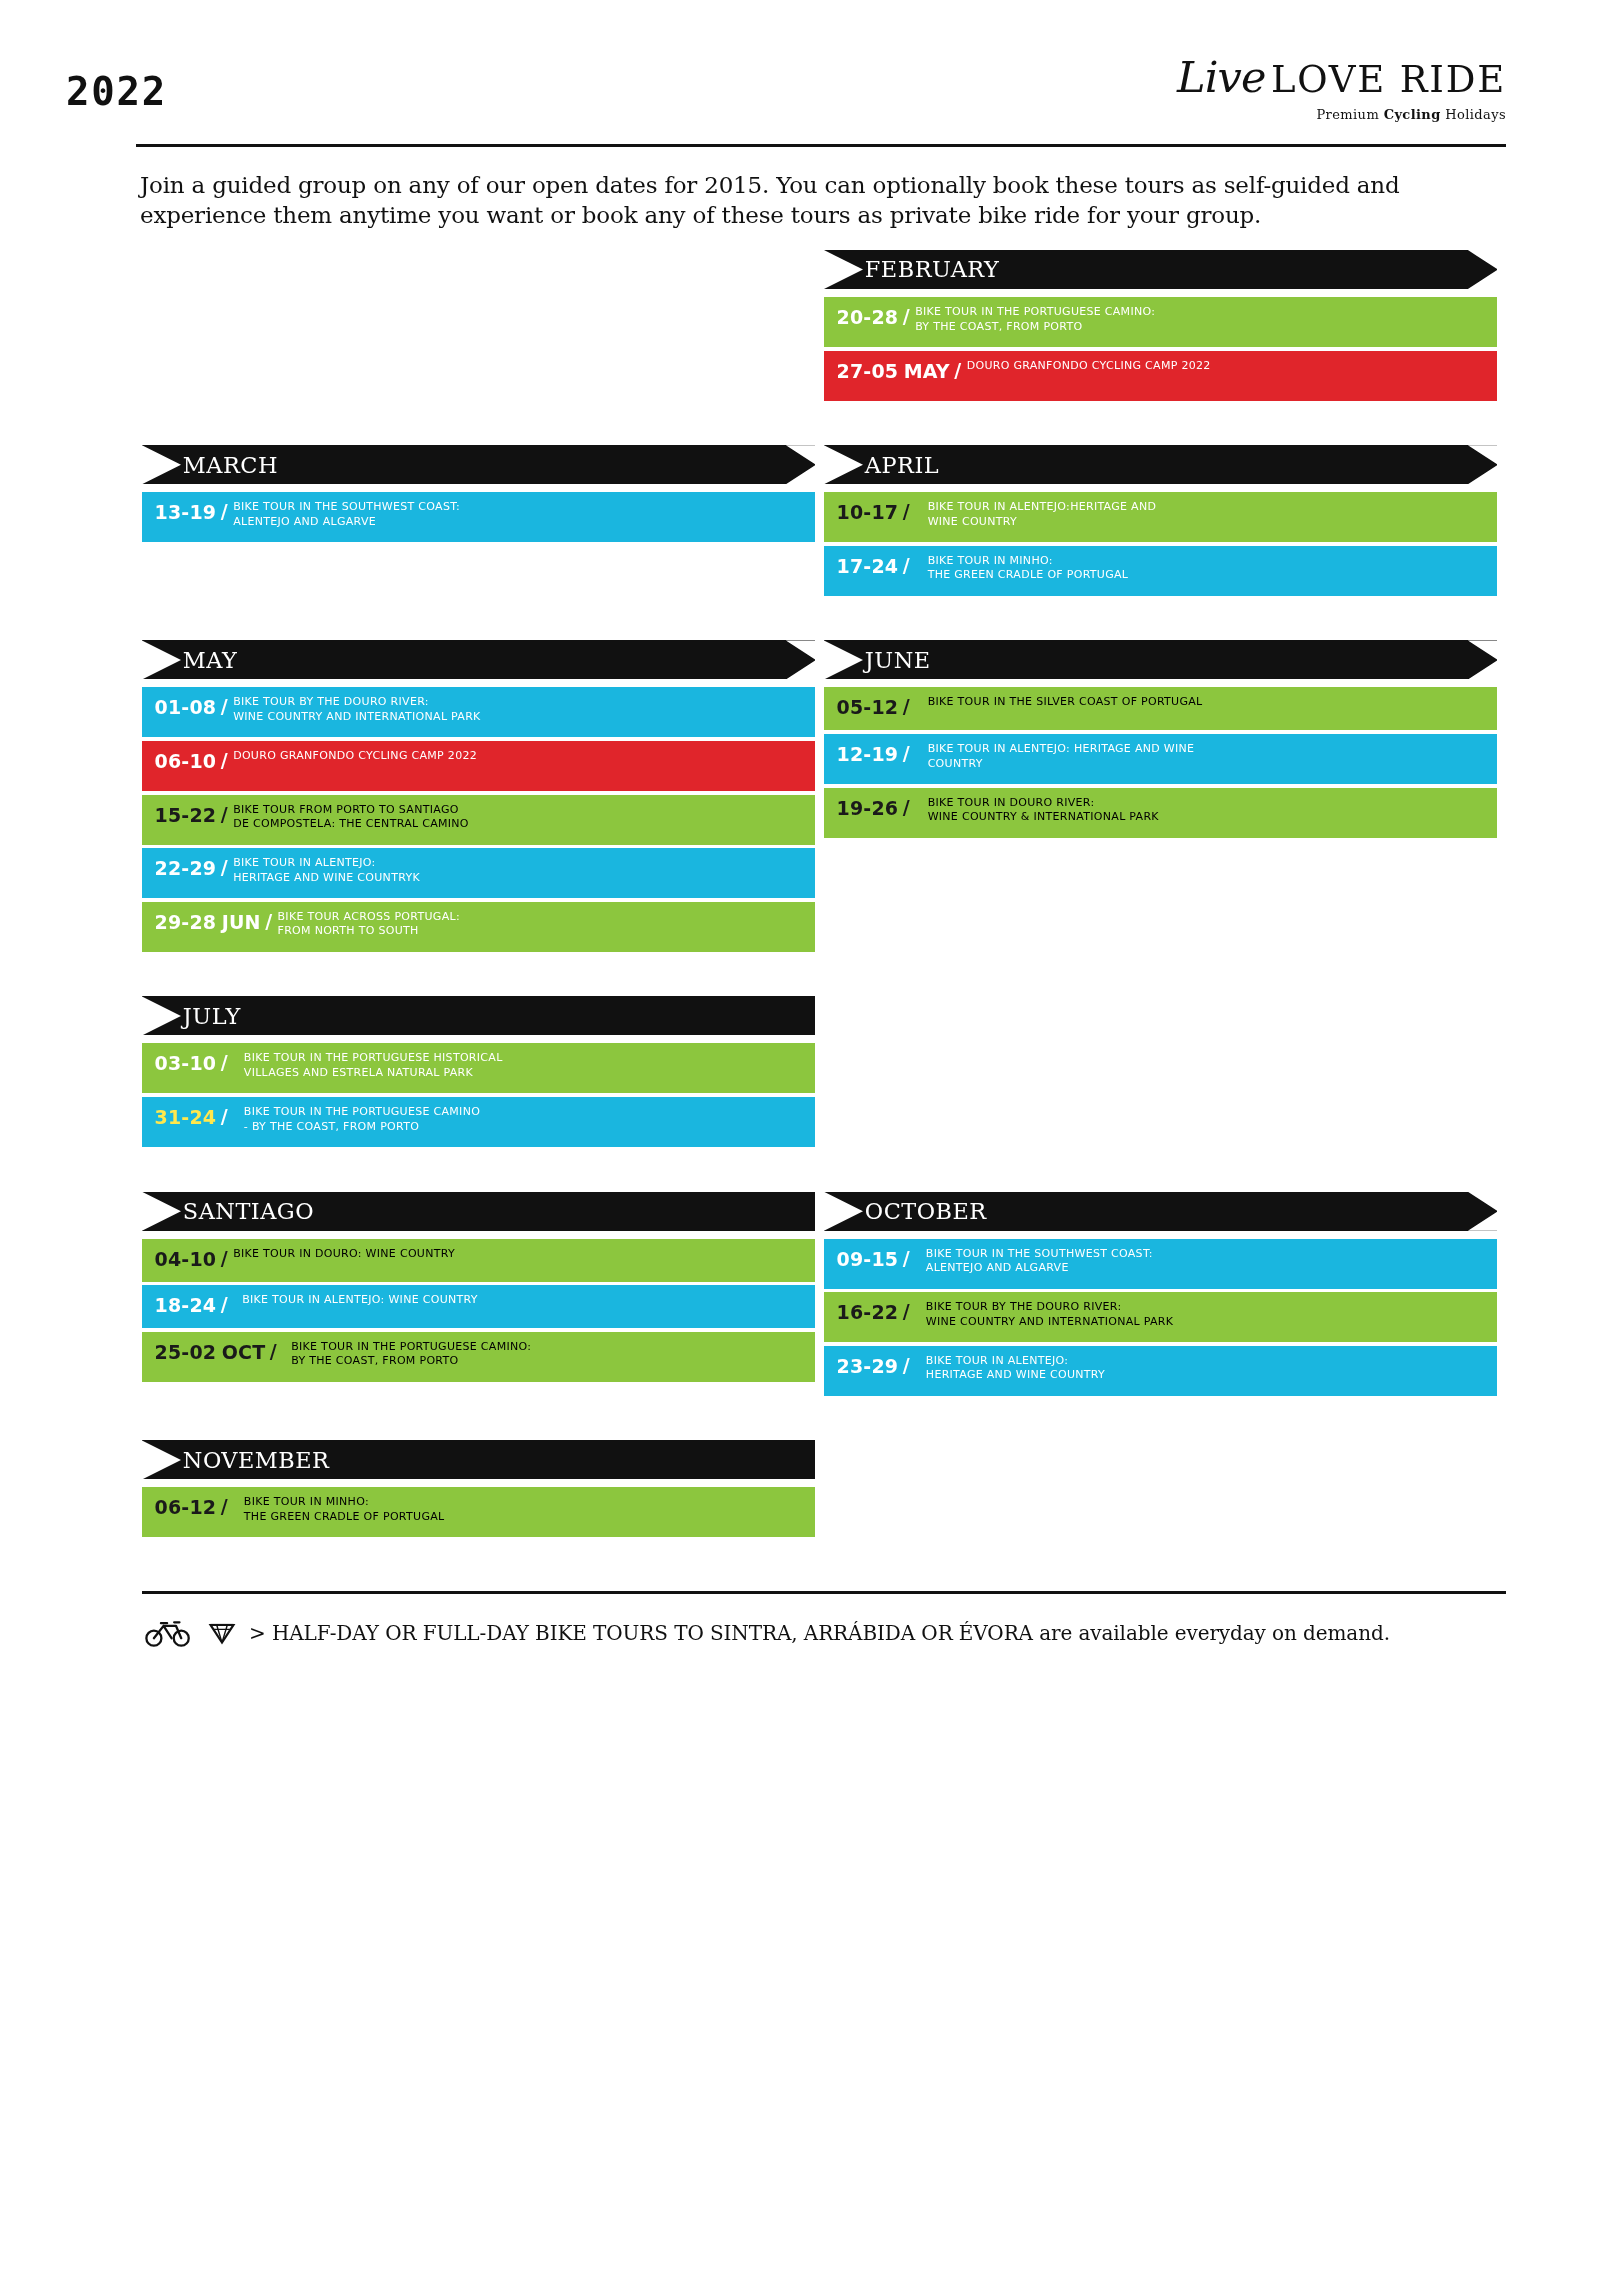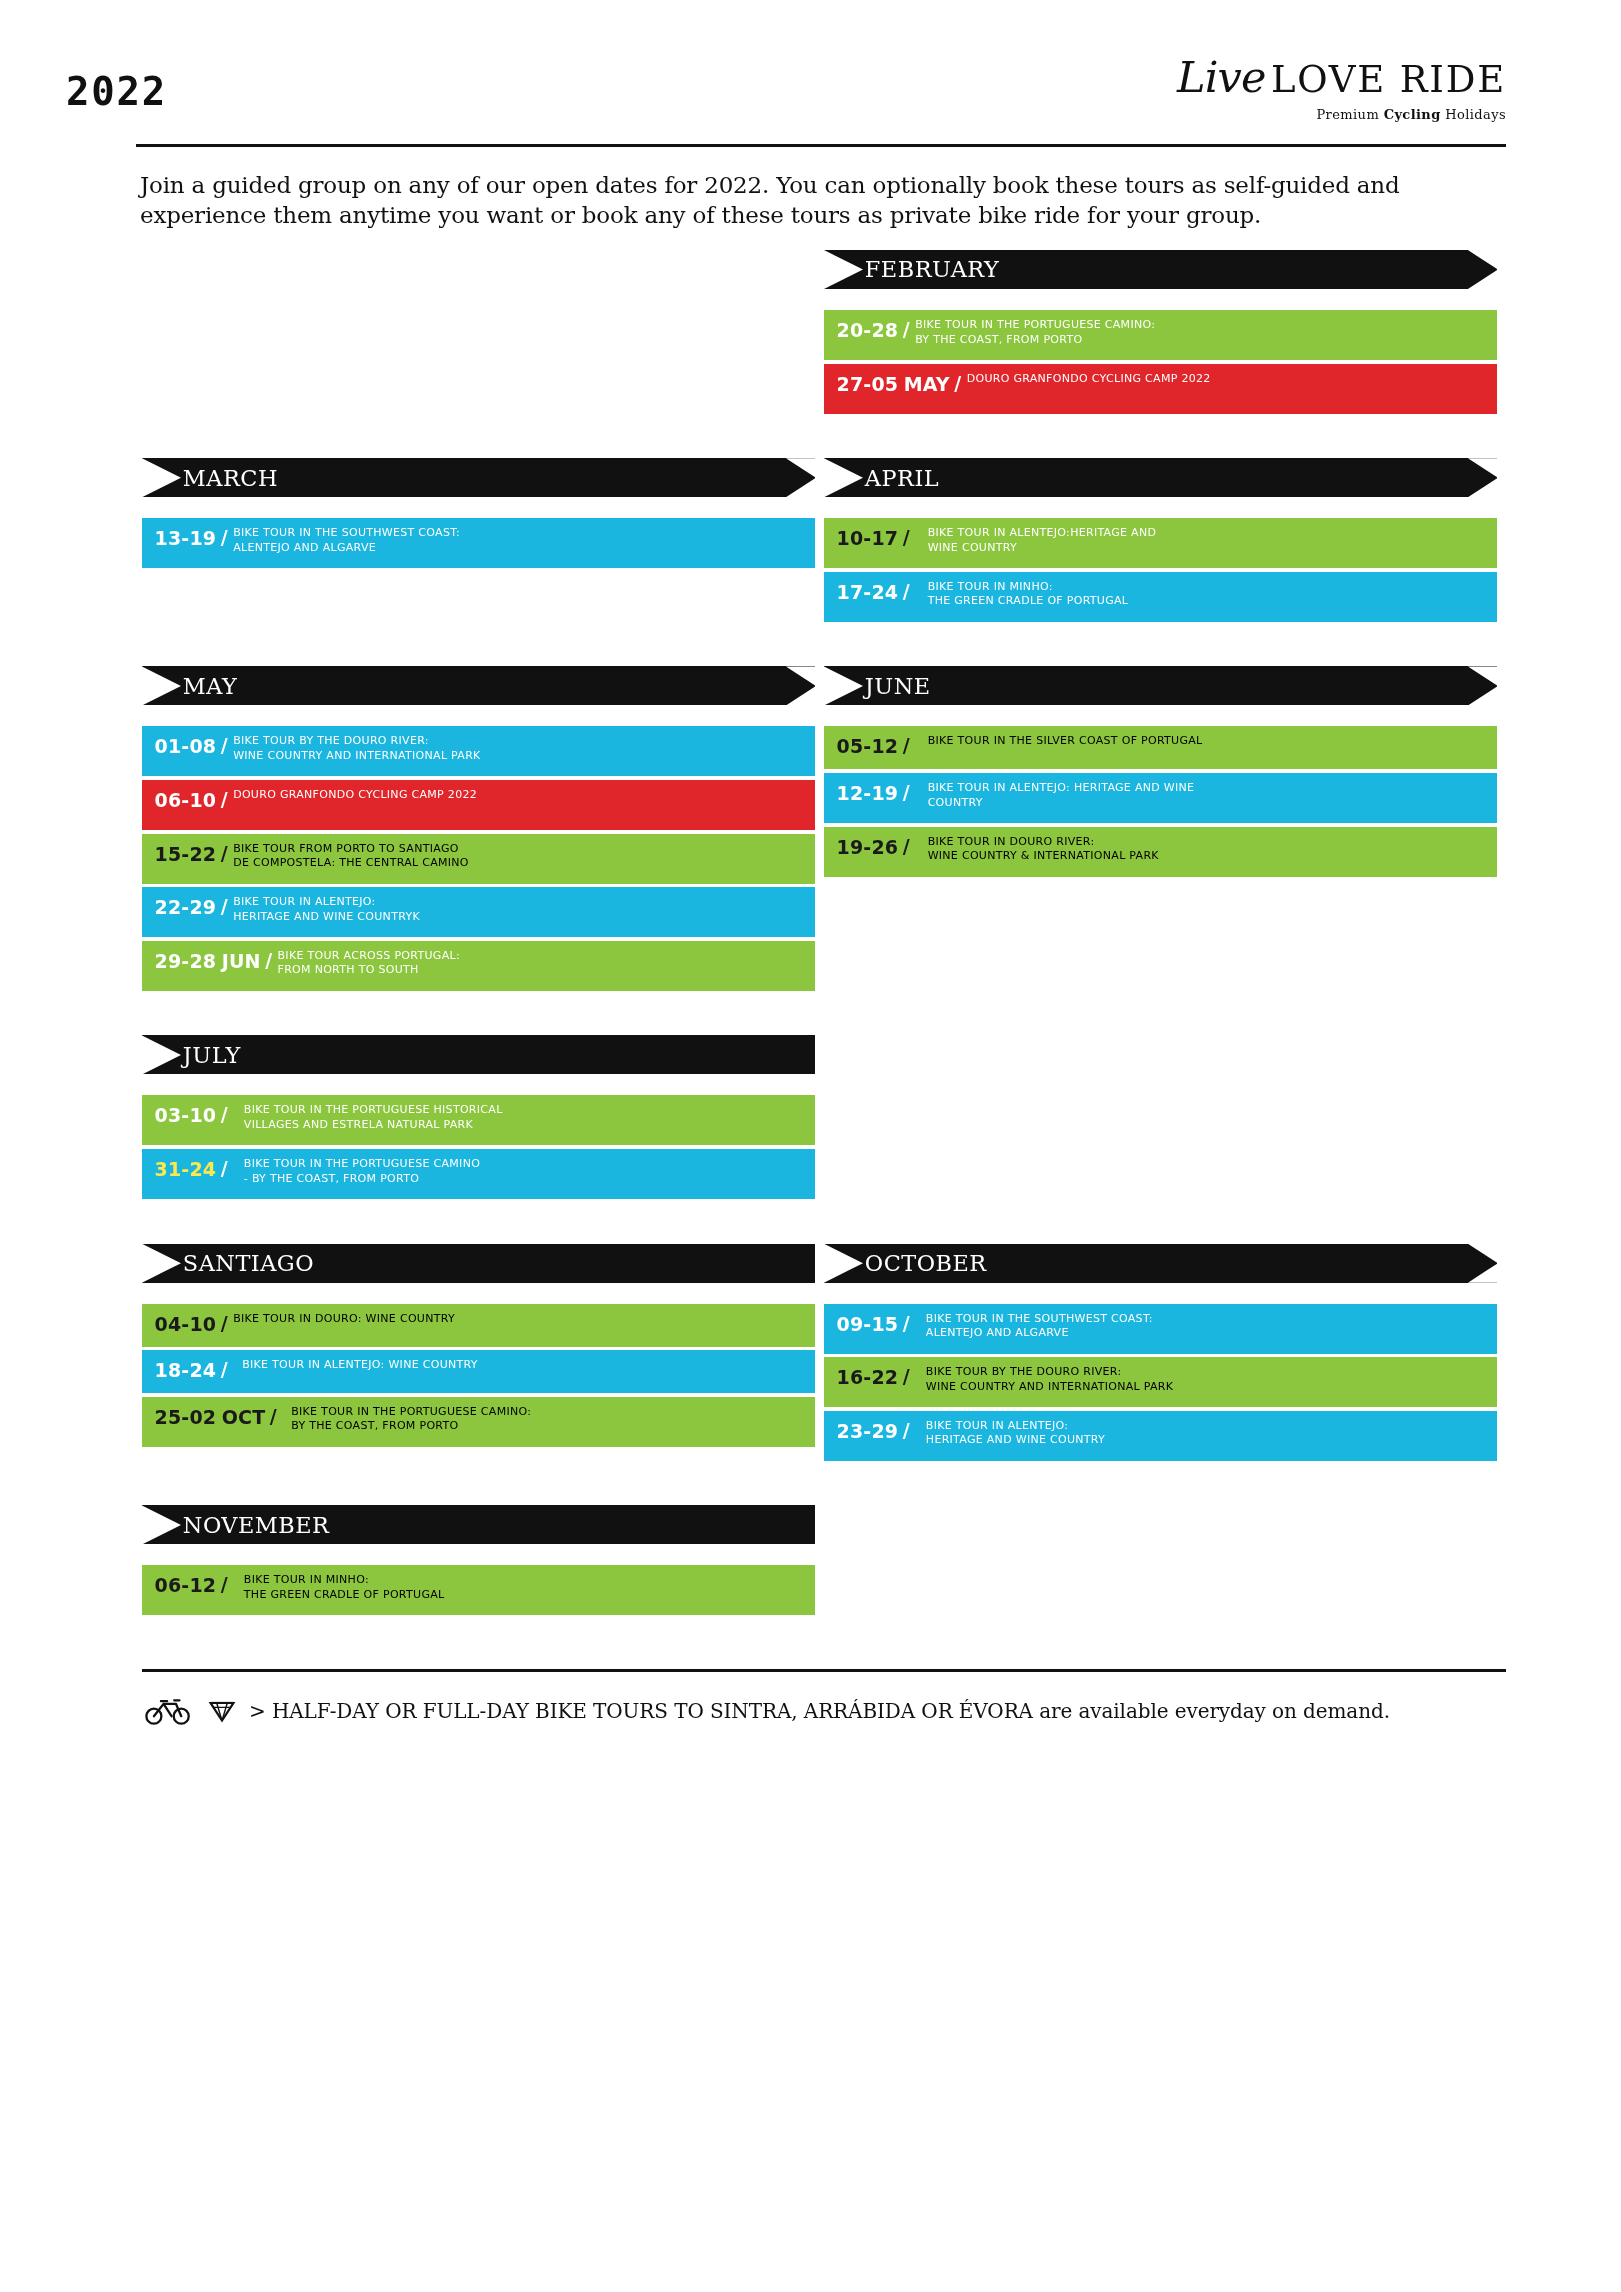--- a/index.html
+++ b/index.html
@@ -101,21 +101,21 @@
   }
   .col.spacer { background: transparent; }
 
   
   .month-banner {
     position: relative;
     height: 39px;
     background: #111;
     display: flex;
     align-items: center;
-    margin-bottom: 21px;
+    margin-bottom: 8px;
   }
   .month-banner .notch-left {
     width: 39px;
     height: 39px;
     background: #fff;
     clip-path: polygon(0 0, 0 100%, 100% 50%);
     flex: 0 0 39px;
   }
   .month-banner .m-label {
     font-family: "DejaVu Serif", serif;
@@ -217,21 +217,21 @@
         <span class="brand-love-ride">LOVE RIDE</span>
       </div>
       <div class="brand-sub">
         <span>Premium </span><b>Cycling</b><span> Holidays</span>
       </div>
     </div>
   </div>
 
   <div class="rule"></div>
 
-  <div class="intro">Join a guided group on any of our open dates for 2022. You can optionally book these tours as self-guided and experience them anytime you want or book any of these tours as private bike ride for your group.</div>
+  <div class="intro">Join a guided group on any of our open dates for 2015. You can optionally book these tours as self-guided and experience them anytime you want or book any of these tours as private bike ride for your group.</div>
 
   <div class="cal">
 
     <div class="cal-row">
       <div class="col spacer"></div>
       <div class="col">
         <div class="month-banner tail">
           <div class="notch-left"></div>
           <div class="m-label">FEBRUARY</div>
         </div>

